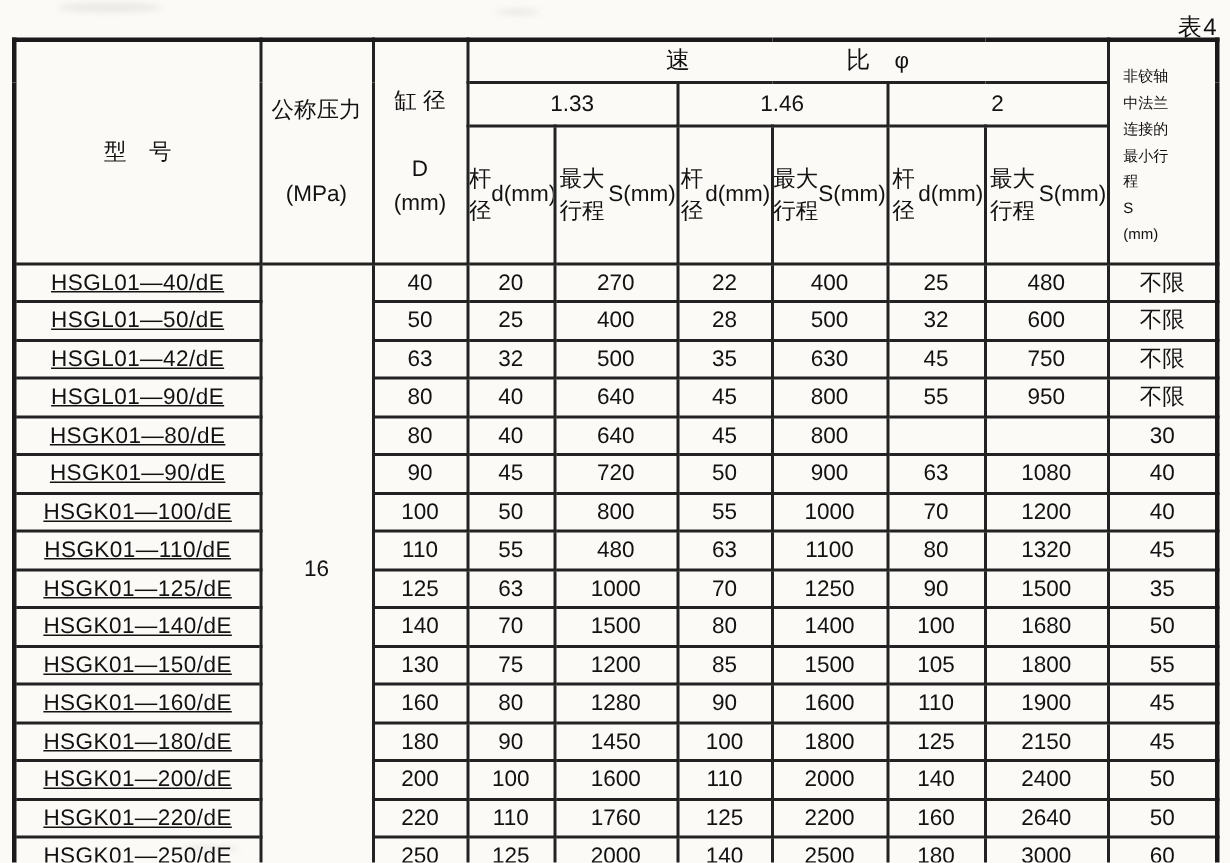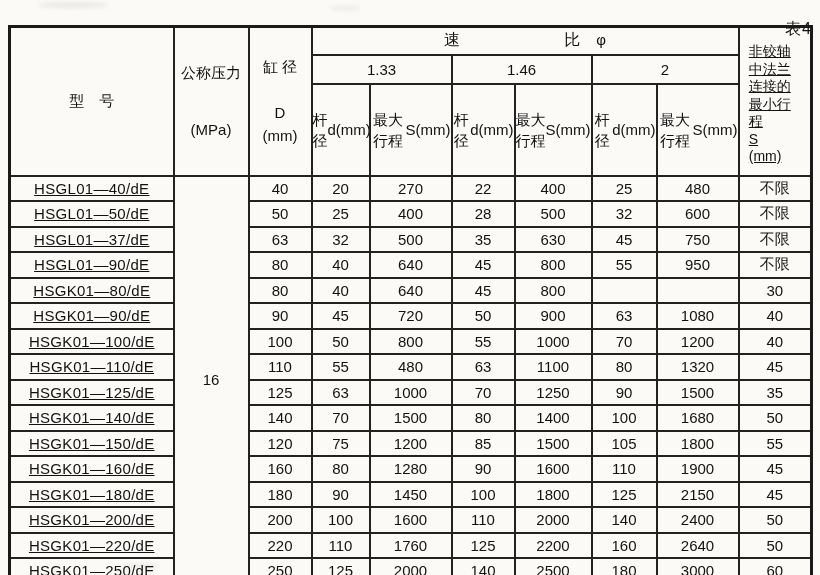--- a/index.html
+++ b/index.html
@@ -8,21 +8,21 @@
     background: #fbfaf7;
     font-family: "Liberation Sans", "DejaVu Sans", sans-serif;
     color: #141414;
     position: relative;
     overflow: hidden;
   }
   .page { position: absolute; inset: 0; }
 
   .table-label {
     position: absolute;
-    top: 19px; right: 8px;
+    top: 8px; right: 8px;
     font-size: 16px;
     letter-spacing: 1px;
     color: #111;
   }
 
   table.spec {
     position: absolute;
     left: 8px; top: 25px;
     width: 804px;
     border-collapse: collapse;
@@ -58,22 +58,21 @@
 
   .h-sub .stack { display: flex; flex-direction: row; align-items: center; line-height: 21px; }
 
   .h-min { vertical-align: top; }
   .h-min .stack {
     padding-top: 6px;
     width: 52px;
     margin: 0 auto;
     text-align: left;
     line-height: 17.5px;
-    font-size: 14px;
-    text-decoration: underline;
+    font-size: 10px;
   }
 
   
   tbody td { height: 23.5px; }
   .c-model { font-size: 15px; letter-spacing: 0.3px; text-decoration: underline; }
   .c-num { font-size: 15px; }
   .c-pressure { font-size: 15px; }
 
   
   .scan-smudge {
@@ -211,21 +210,21 @@
           <td class="c-num">50</td>
           <td class="c-num">25</td>
           <td class="c-num">400</td>
           <td class="c-num">28</td>
           <td class="c-num">500</td>
           <td class="c-num">32</td>
           <td class="c-num">600</td>
           <td class="c-num">不限</td>
         </tr>
         <tr>
-          <td class="c-model">HSGL01—37/dE</td>
+          <td class="c-model">HSGL01—42/dE</td>
           <td class="c-num">63</td>
           <td class="c-num">32</td>
           <td class="c-num">500</td>
           <td class="c-num">35</td>
           <td class="c-num">630</td>
           <td class="c-num">45</td>
           <td class="c-num">750</td>
           <td class="c-num">不限</td>
         </tr>
         <tr>
@@ -300,21 +299,21 @@
           <td class="c-num">70</td>
           <td class="c-num">1500</td>
           <td class="c-num">80</td>
           <td class="c-num">1400</td>
           <td class="c-num">100</td>
           <td class="c-num">1680</td>
           <td class="c-num">50</td>
         </tr>
         <tr>
           <td class="c-model">HSGK01—150/dE</td>
-          <td class="c-num">120</td>
+          <td class="c-num">130</td>
           <td class="c-num">75</td>
           <td class="c-num">1200</td>
           <td class="c-num">85</td>
           <td class="c-num">1500</td>
           <td class="c-num">105</td>
           <td class="c-num">1800</td>
           <td class="c-num">55</td>
         </tr>
         <tr>
           <td class="c-model">HSGK01—160/dE</td>

